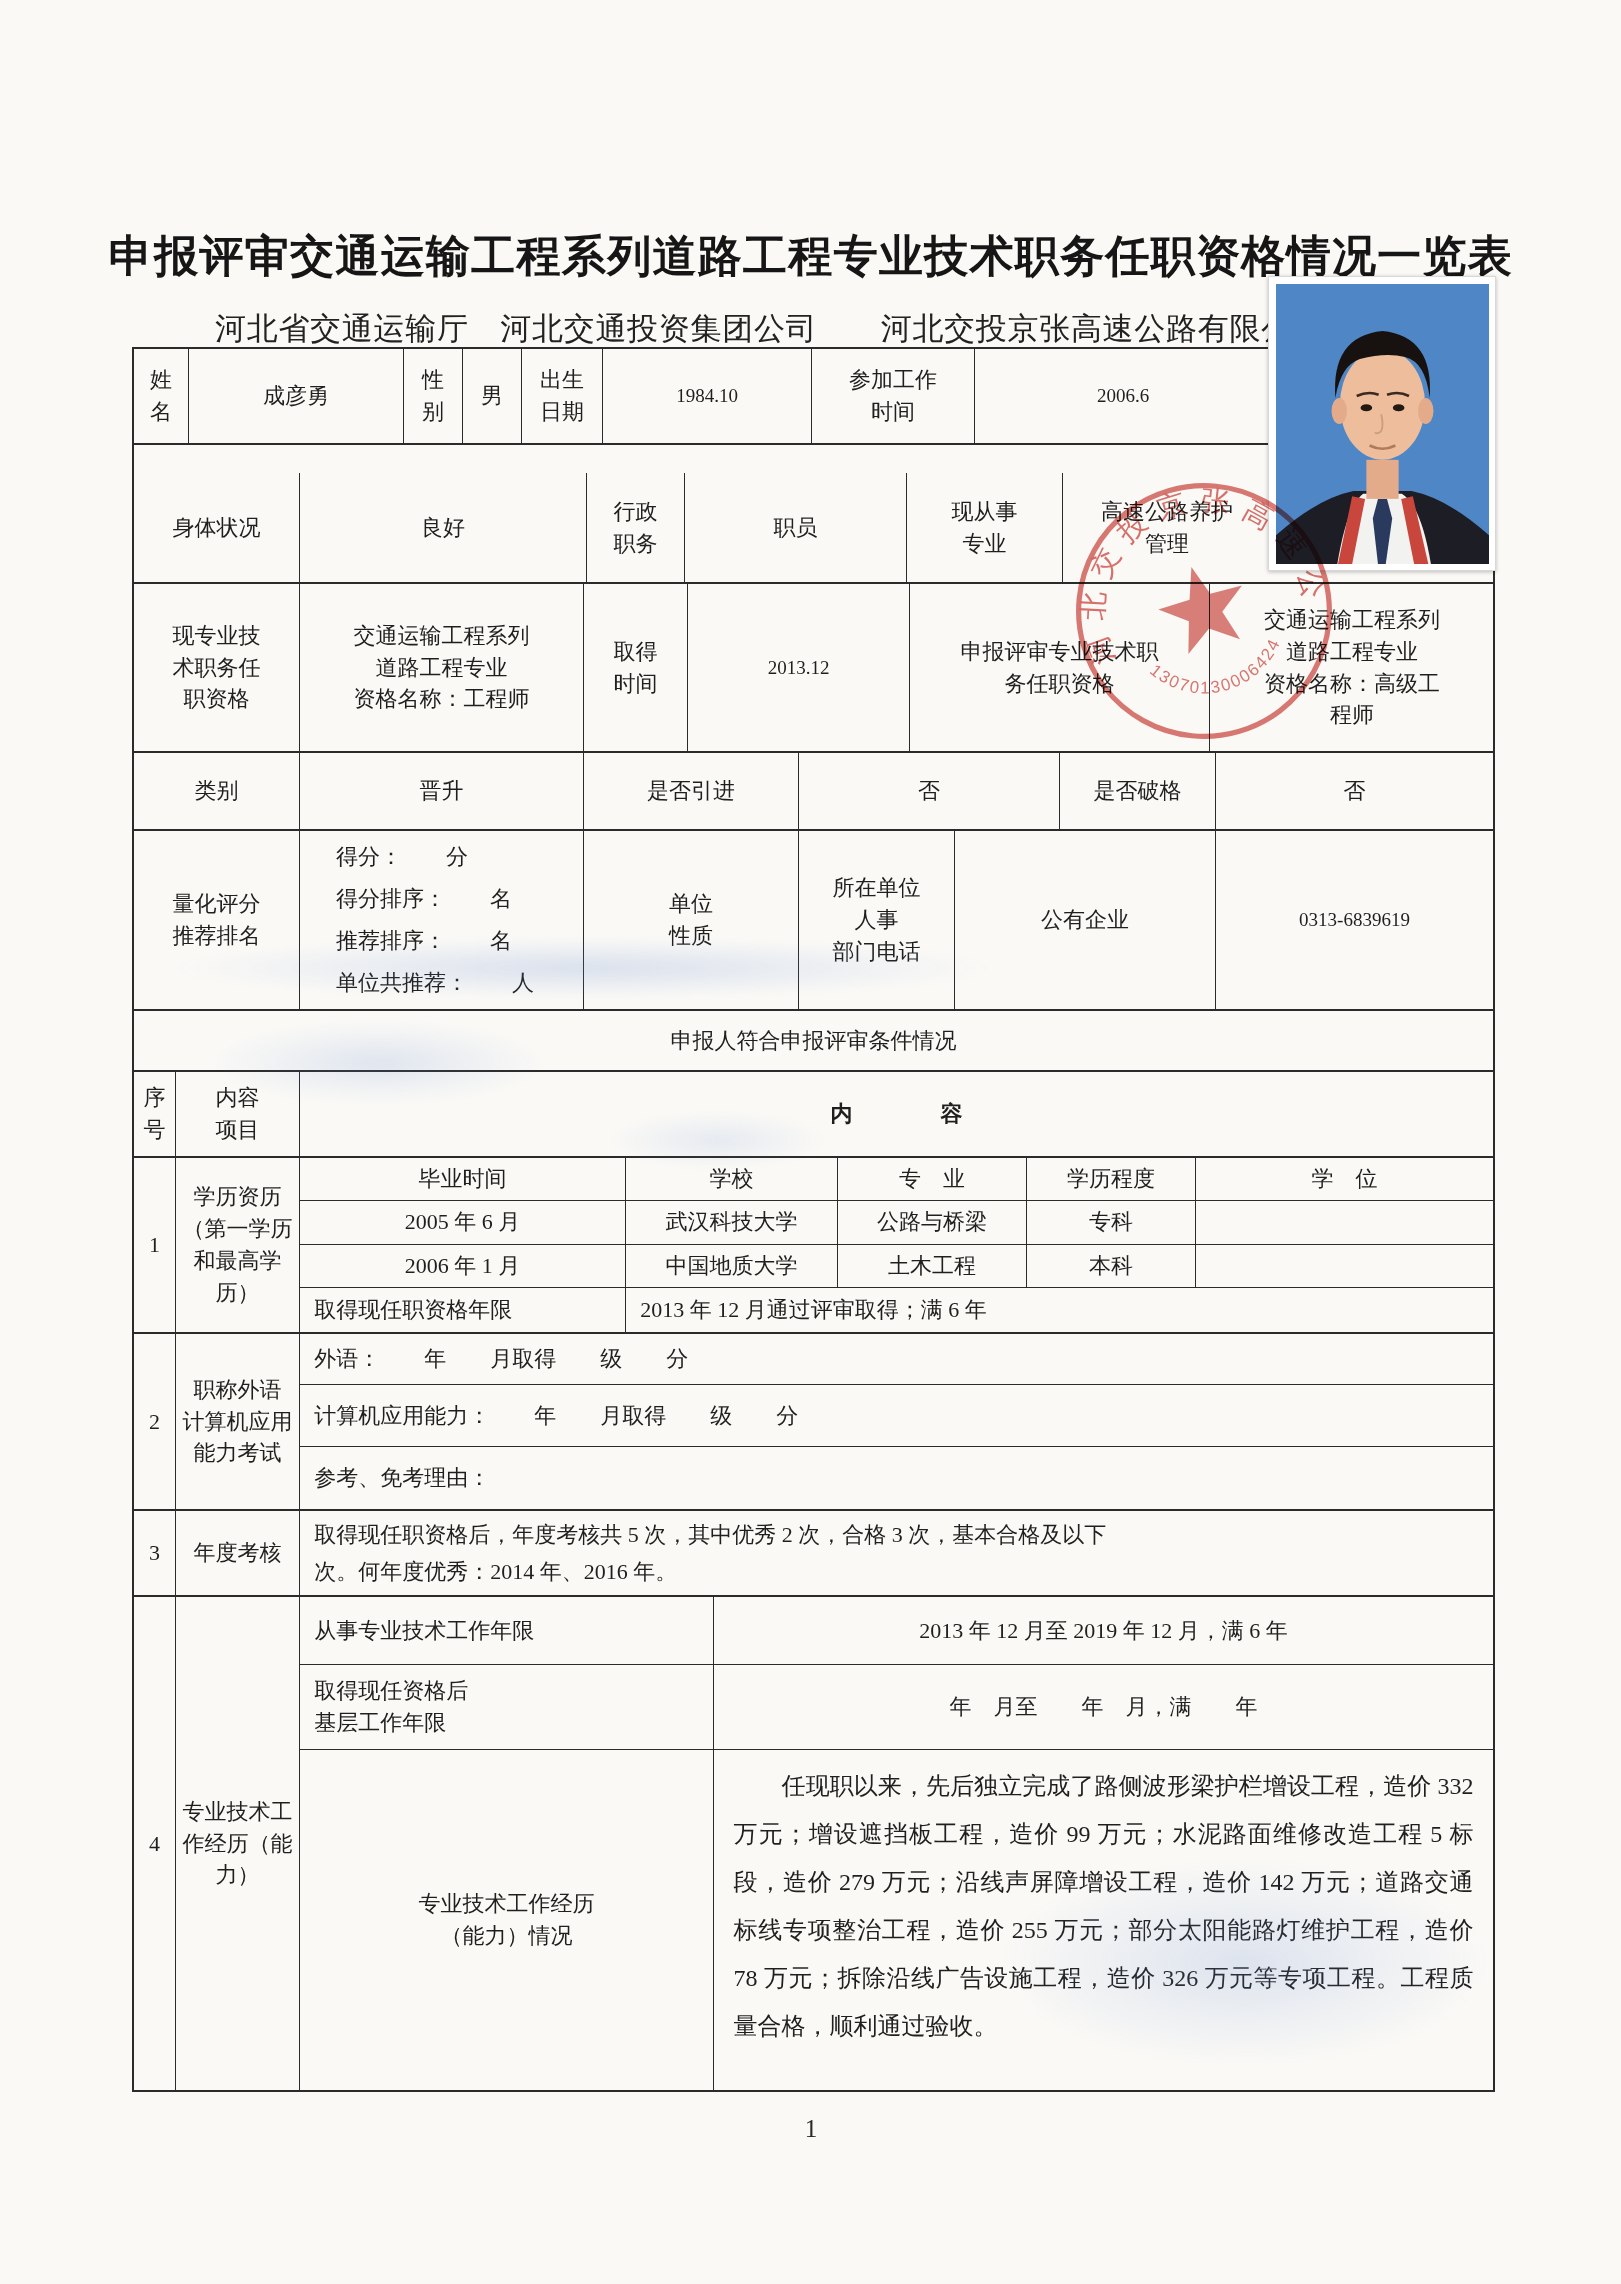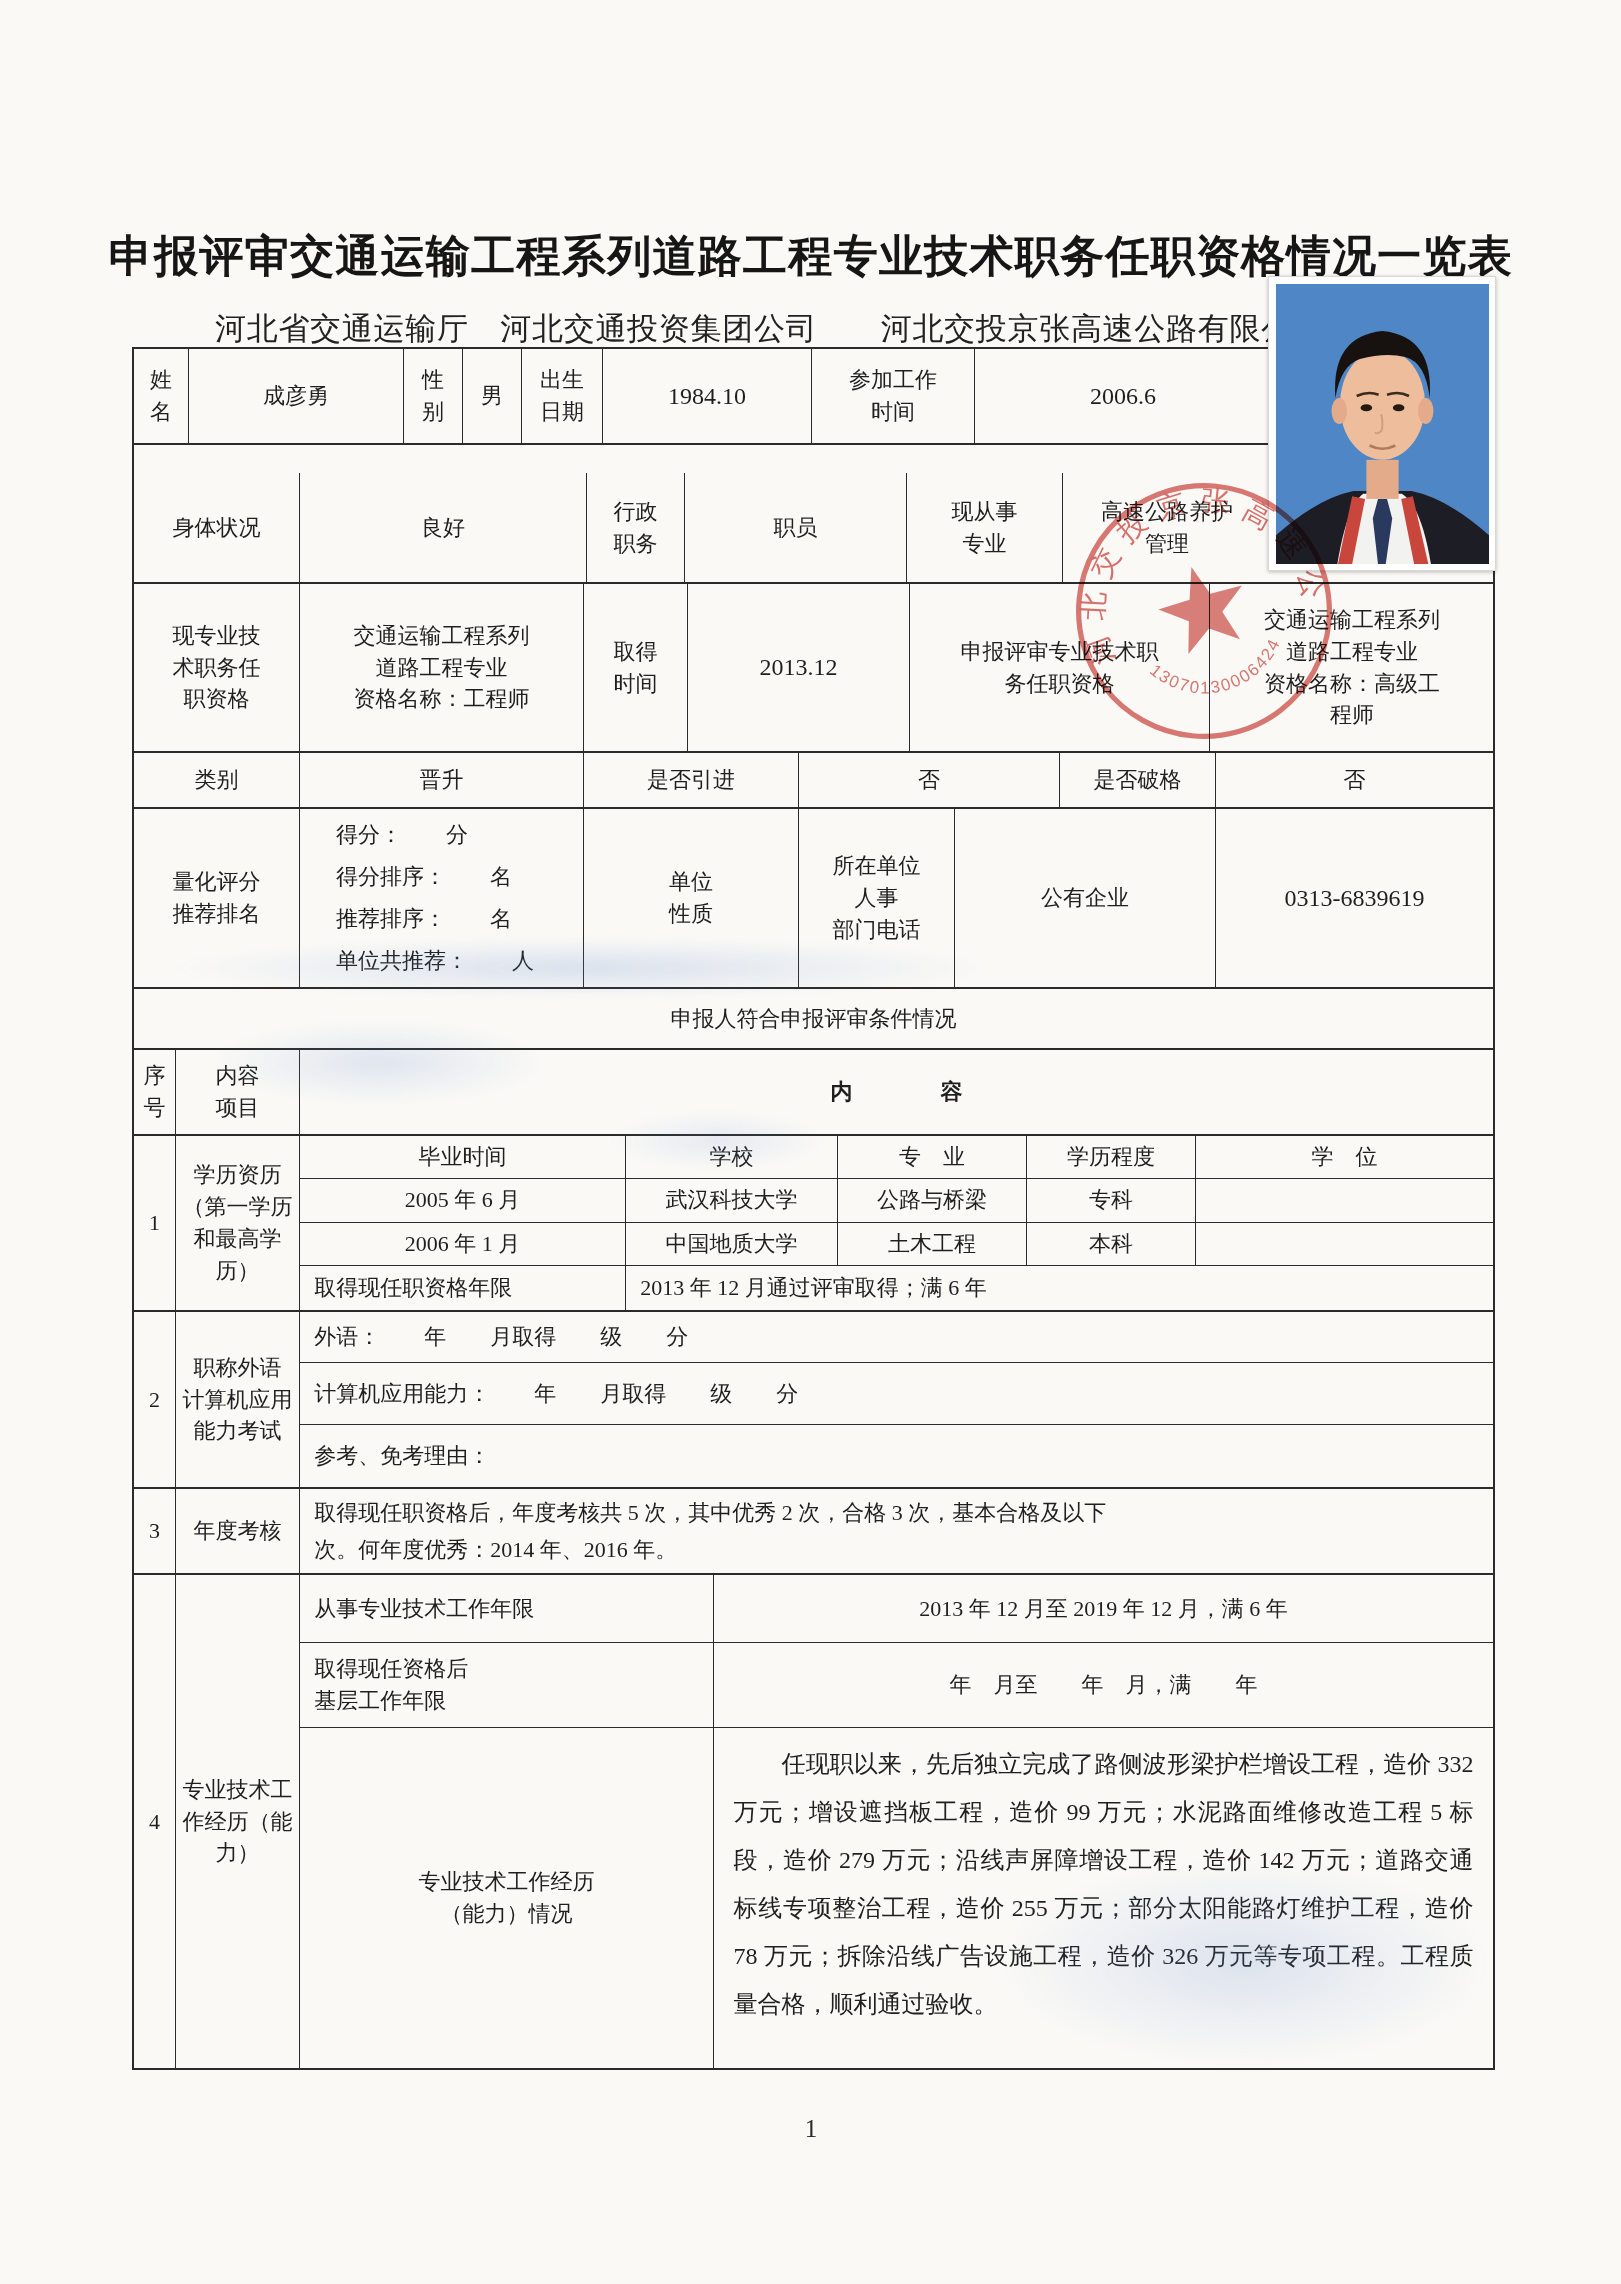--- a/index.html
+++ b/index.html
@@ -32,21 +32,21 @@
     display: flex; align-items: center; justify-content: center;
     text-align: center; font-size: 22px; line-height: 1.45;
     white-space: pre-line; overflow: hidden;
   }
   .c:last-child { border-right: none; }
   .vcol { display: flex; flex-direction: column; border-right: none; padding: 0; justify-content: center; }
   .srow { display: flex; border-bottom: 1.3px solid #2b2b2b; }
   .srow:last-child { border-bottom: none; }
   .srow .c { height: 100%; }
   .left { justify-content: flex-start; text-align: left; padding-left: 14.3px; }
-  .big { font-size: 24px; }
+  .big { font-size: 19px; }
   .scorelines { line-height: 1.9; }
   .para {
     align-items: flex-start; justify-content: flex-start;
     text-align: justify; padding: 11.7px 19.6px 0 19.6px;
     font-size: 24px; line-height: 2.0; white-space: normal; text-indent: 2em;
   }
   
   .photo-card {
     position: absolute; left: 1268px; top: 276px; width: 228px; height: 295px;
     background: #fff; padding: 6.5px; z-index: 4;
@@ -122,21 +122,21 @@
 时间</div>
       <div class="c big" style="flex:0 0 222px;">2013.12</div>
       <div class="c" style="flex:0 0 300px;">申报评审专业技术职
 务任职资格</div>
       <div class="c" style="flex:0 0 284px;">交通运输工程系列
 道路工程专业
 资格名称：高级工
 程师</div>
     </div>
 
-    <div class="trow" style="height:56px;">
+    <div class="trow" style="height:78px;">
       <div class="c" style="flex:0 0 166px;">类别</div>
       <div class="c" style="flex:0 0 284px;">晋升</div>
       <div class="c" style="flex:0 0 215px;">是否引进</div>
       <div class="c" style="flex:0 0 261px;">否</div>
       <div class="c" style="flex:0 0 156px;">是否破格</div>
       <div class="c" style="flex:0 0 277px;">否</div>
     </div>
 
     <div class="trow" style="height:180px;">
       <div class="c" style="flex:0 0 166px;">量化评分

